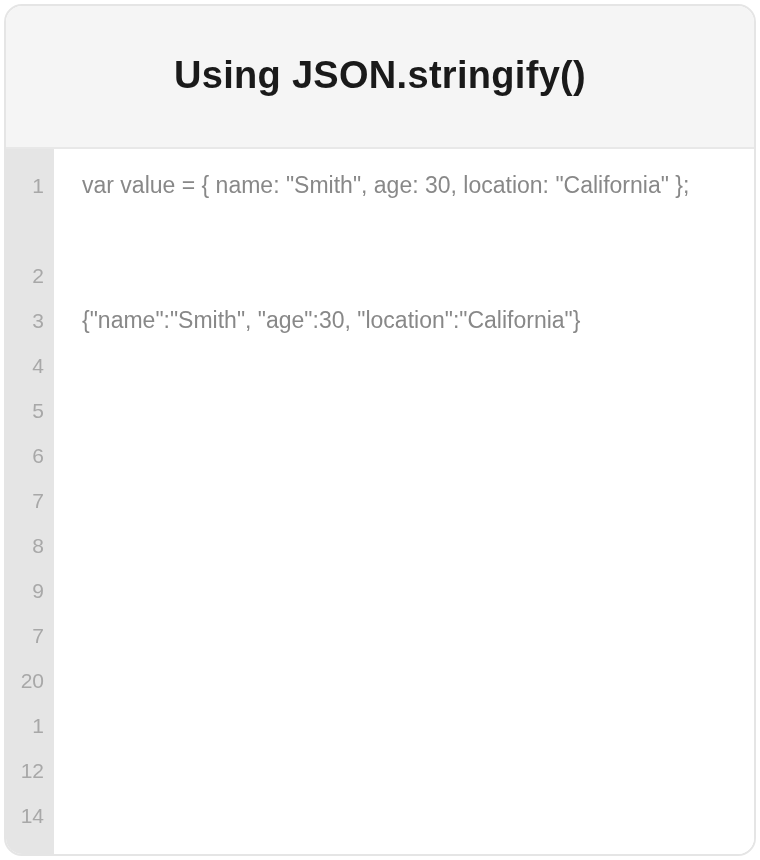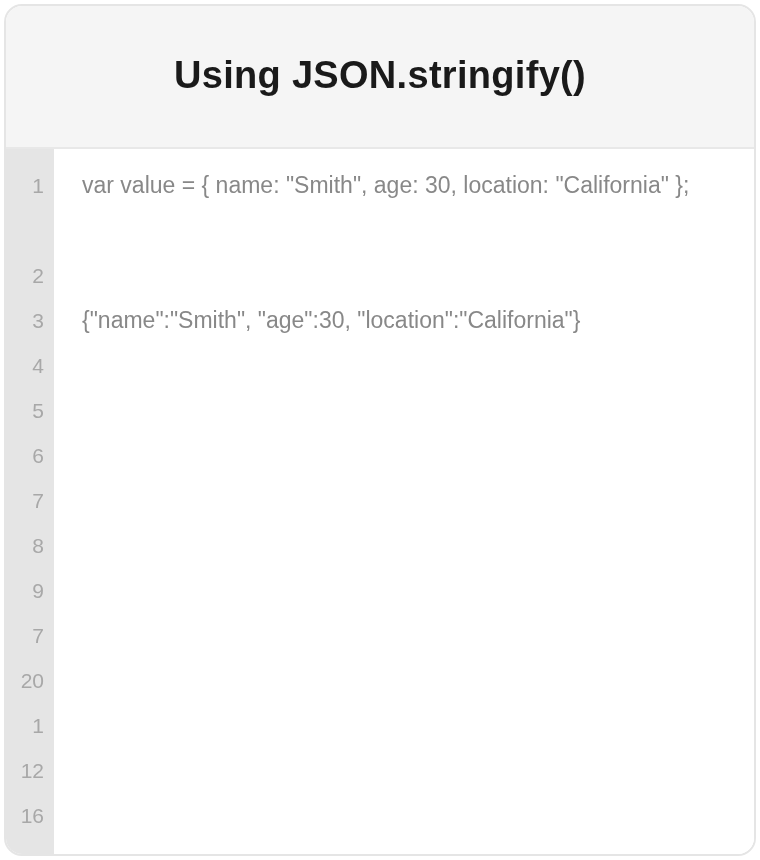--- a/index.html
+++ b/index.html
@@ -97,21 +97,21 @@
       <div class="ln">4</div>
       <div class="ln">5</div>
       <div class="ln">6</div>
       <div class="ln">7</div>
       <div class="ln">8</div>
       <div class="ln">9</div>
       <div class="ln">7</div>
       <div class="ln">20</div>
       <div class="ln">1</div>
       <div class="ln">12</div>
-      <div class="ln">16</div>
+      <div class="ln">14</div>
       <div class="ln">15</div>
     </div>
     <div class="code-area">
       <div class="code-line line1">var value = { name: "Smith", age: 30, location: "California" };</div>
       <div class="code-line"></div>
       <div class="code-line">{"name":"Smith", "age":30, "location":"California"}</div>
     </div>
   </div>
 </div>
 

